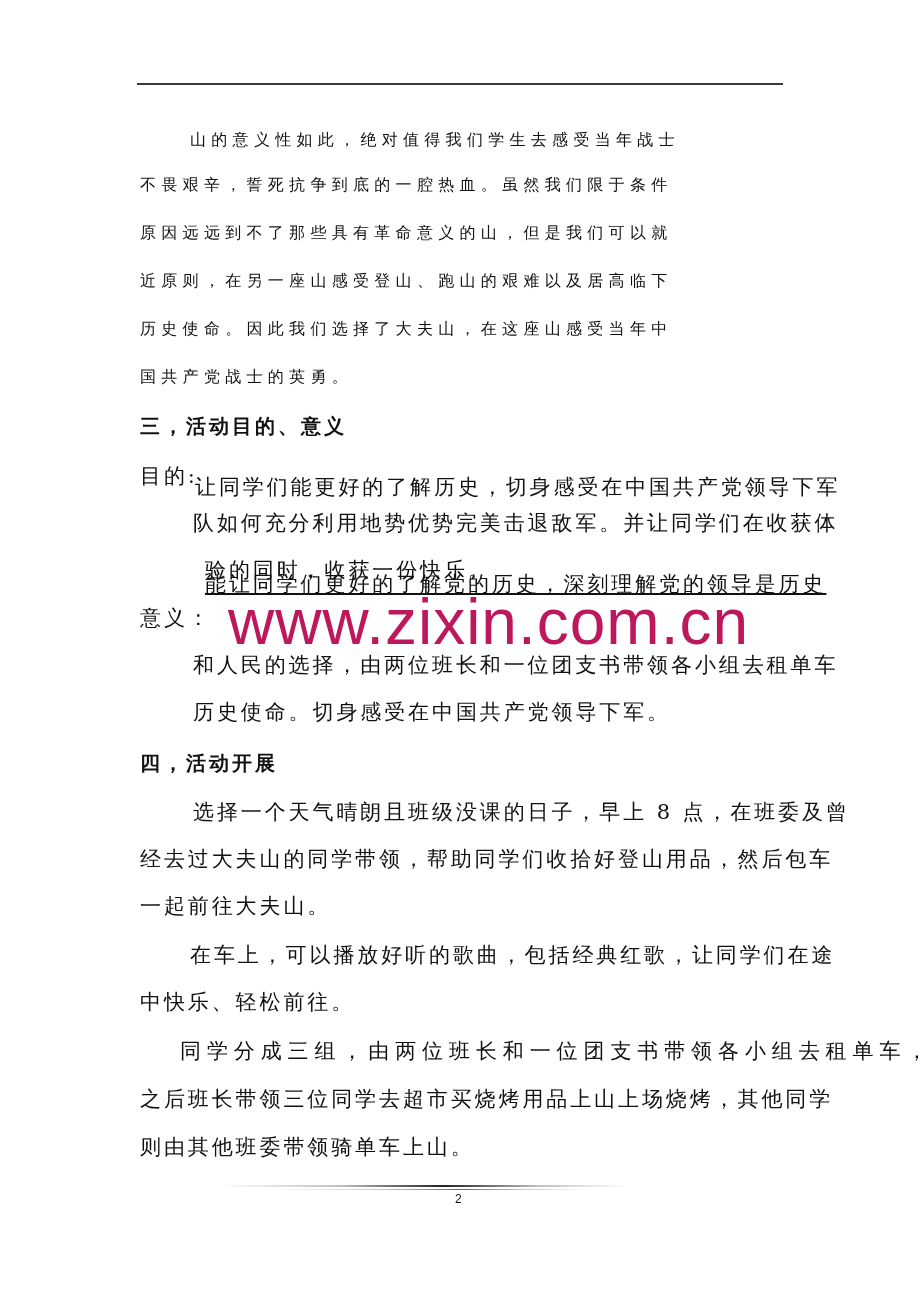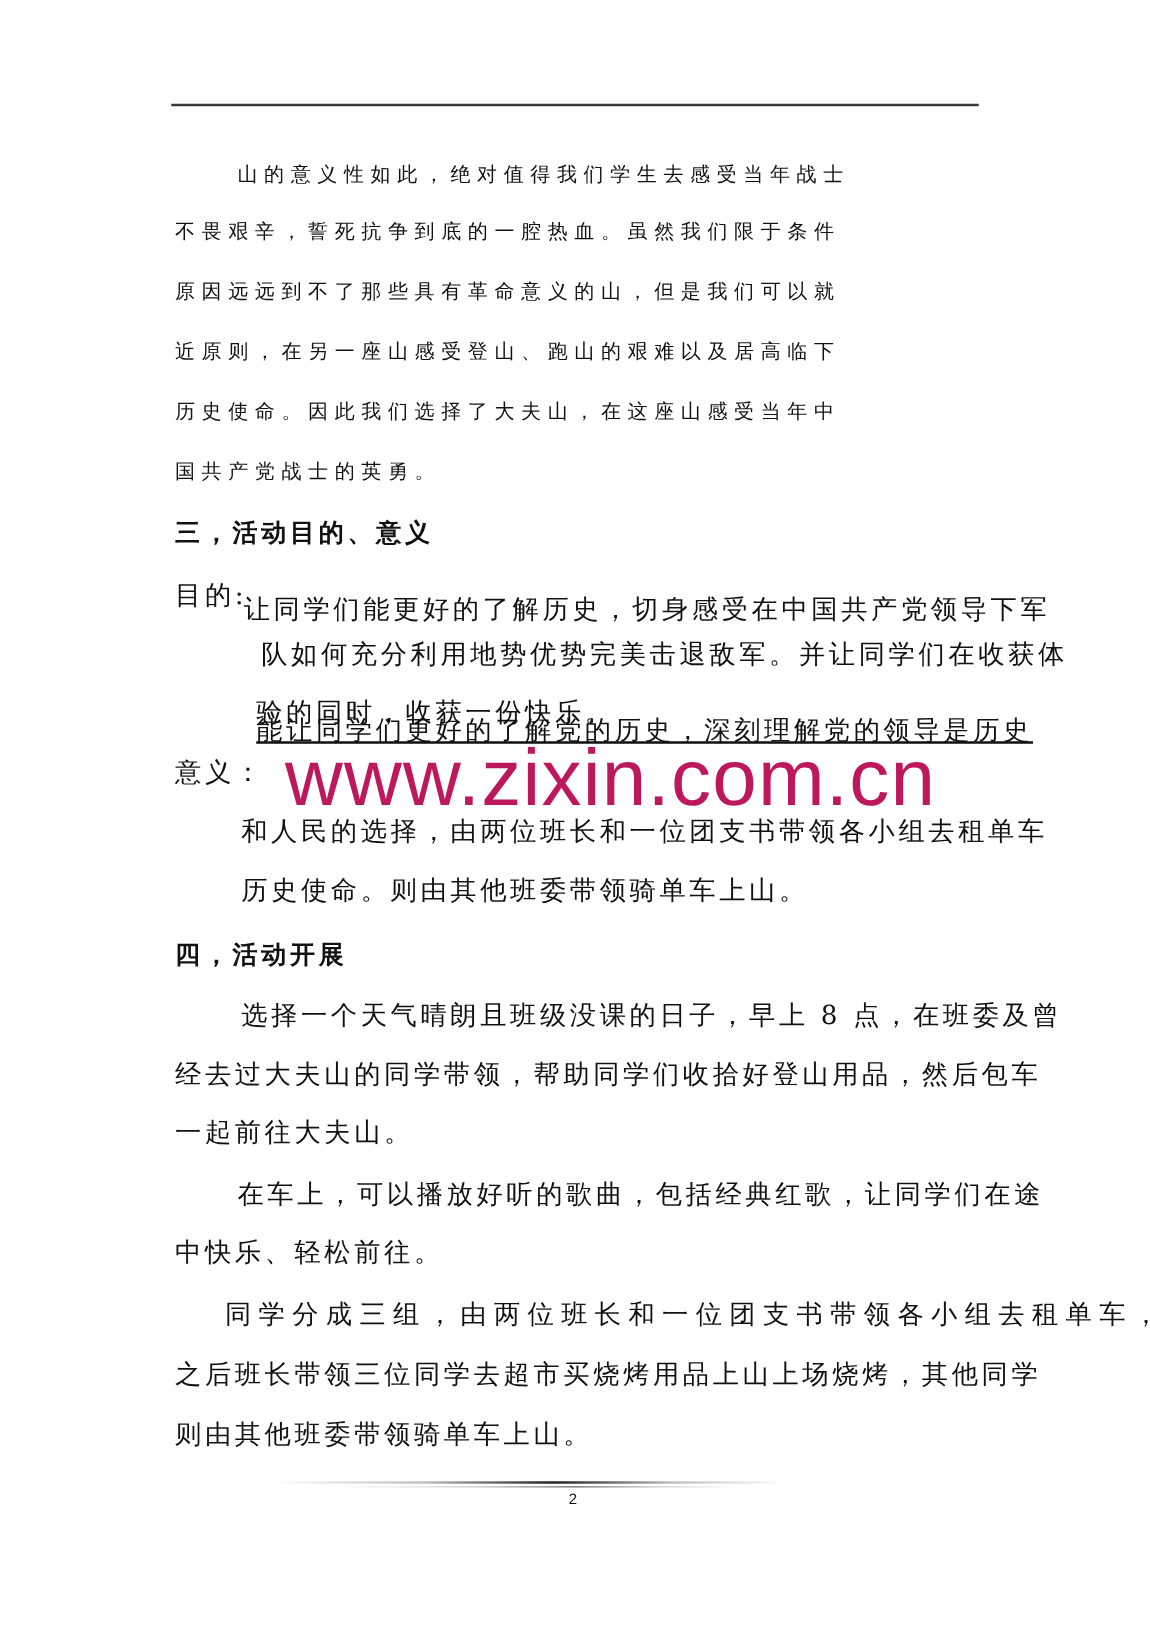--- a/index.html
+++ b/index.html
@@ -98,29 +98,29 @@
     <div class="line" style="left:140px; top:314px;">历史使命。因此我们选择了大夫山，在这座山感受当年中</div>
     <div class="line" style="left:140px; top:362px;">国共产党战士的英勇。</div>
   </div>
 
   <div>
     <div class="line heading" style="left:140px; top:411px;">三，活动目的、意义</div>
 
     <div>
       <div class="line sm" style="left:140px; top:461px;">目的:</div>
       <div class="line sm" style="left:195px; top:461px;margin-top:11px;">让同学们能更好的了解历史，切身感受在中国共产党领导下军</div>
-      <div class="line sm" style="left:193px; top:508px;margin-left:16px;">队如何充分利用地势优势完美击退敌军。并让同学们在收获体</div>
+      <div class="line sm" style="left:193px; top:508px;">队如何充分利用地势优势完美击退敌军。并让同学们在收获体</div>
       <div class="line sm" style="left:193px; top:555px;margin-left:12px;">验的同时，收获一份快乐。</div>
     </div>
 
     <div>
       <div class="line sm" style="left:140px; top:603px;">意义：</div>
       <div class="line sm" style="left:205px; top:569px;text-decoration:underline;">能让同学们更好的了解党的历史，深刻理解党的领导是历史</div>
       <div class="line sm" style="left:193px; top:650px;">和人民的选择，由两位班长和一位团支书带领各小组去租单车</div>
-      <div class="line sm" style="left:193px; top:697px;">历史使命。则由其他班委带领骑单车上山。</div>
+      <div class="line sm" style="left:193px; top:697px;">历史使命。切身感受在中国共产党领导下军。</div>
     </div>
   </div>
 
   <div>
     <div class="line heading" style="left:140px; top:748px;">四，活动开展</div>
 
     <div>
       <div class="line sm" style="left:193px; top:797px;">选择一个天气晴朗且班级没课的日子，早上 8 点，在班委及曾</div>
       <div class="line sm" style="left:140px; top:844px;">经去过大夫山的同学带领，帮助同学们收拾好登山用品，然后包车</div>
       <div class="line sm" style="left:140px; top:891px;">一起前往大夫山。</div>

